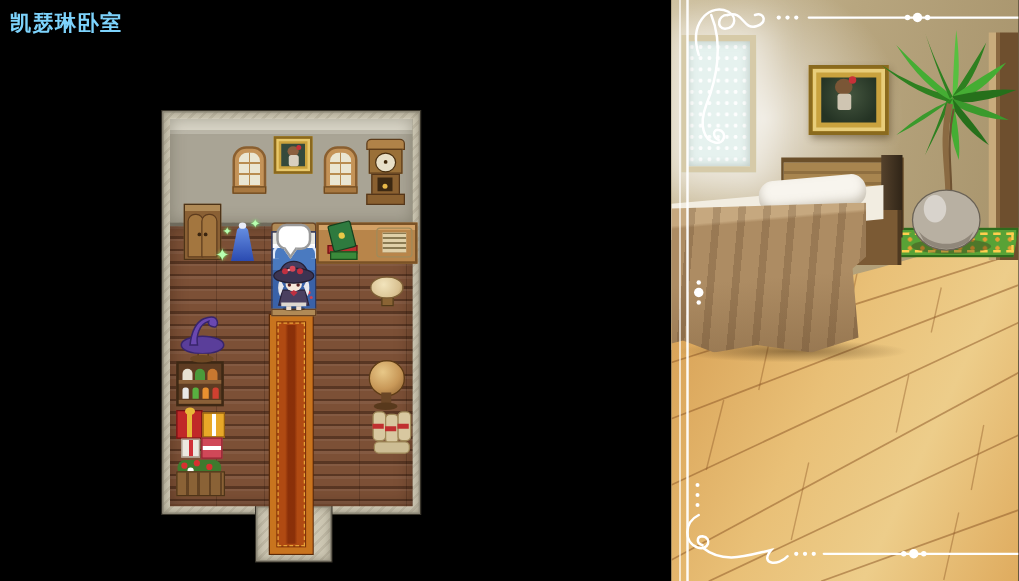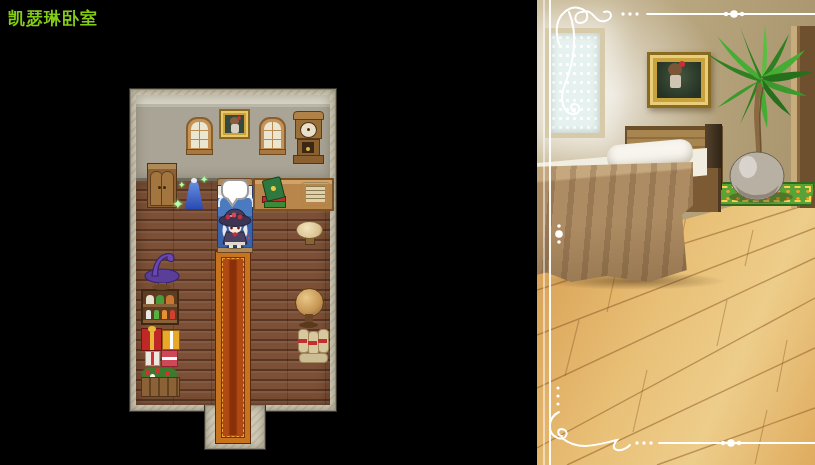--- a/index.html
+++ b/index.html
@@ -1,21 +1,21 @@
 <!DOCTYPE html>
 <html><head>
 <meta charset="utf-8">
 <style>
   html,body{margin:0;padding:0;background:#000;}
   .stage{position:relative;width:815px;height:465px;background:#000;overflow:hidden;
          font-family:"Liberation Sans",sans-serif;}
   .abs{position:absolute;}
 
   
-  .title{position:absolute;left:8px;top:7px;color:#84cc16;font-size:17px;font-weight:600;
+  .title{position:absolute;left:8px;top:7px;color:#7dd3fc;font-size:17px;font-weight:600;
          letter-spacing:1px;text-shadow:1px 1px 0 #000;}
 
   
   .map{position:absolute;left:130px;top:89px;width:206px;height:360px;}
   .stone{background:#cec8b4;
          background-image:repeating-linear-gradient(135deg,rgba(120,110,90,.16) 0 2px,rgba(0,0,0,0) 2px 6px);
          box-shadow:inset 0 0 0 1px #8e897a, inset 0 0 8px rgba(60,55,40,.5), 0 0 0 1px #3a362c;}
   .frame-main{left:0;top:0;width:206px;height:322px;}
   .frame-door{left:75px;top:316px;width:60px;height:44px;}
   .room-wall{left:6px;top:6px;width:194px;height:86px;

